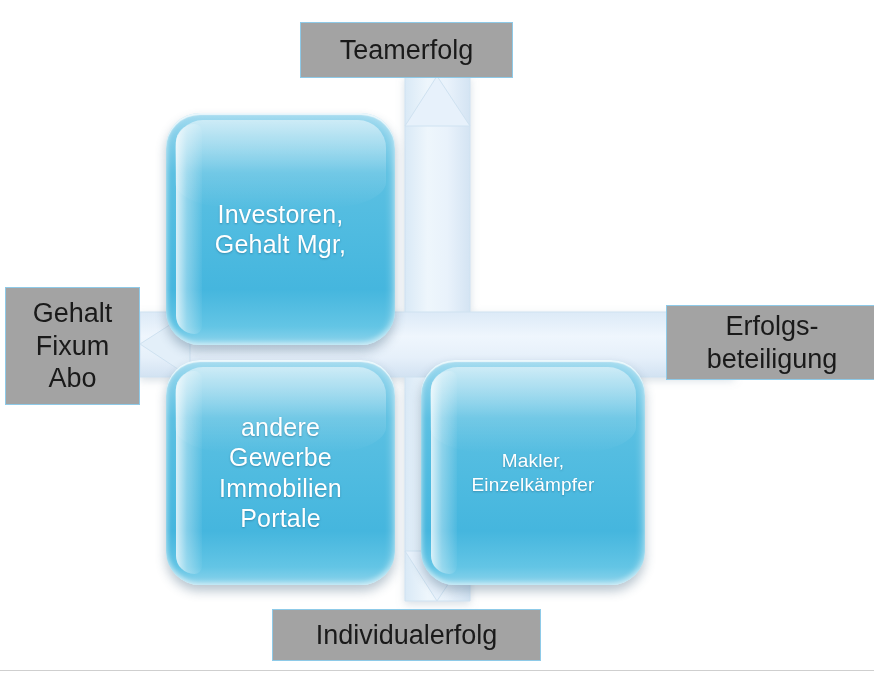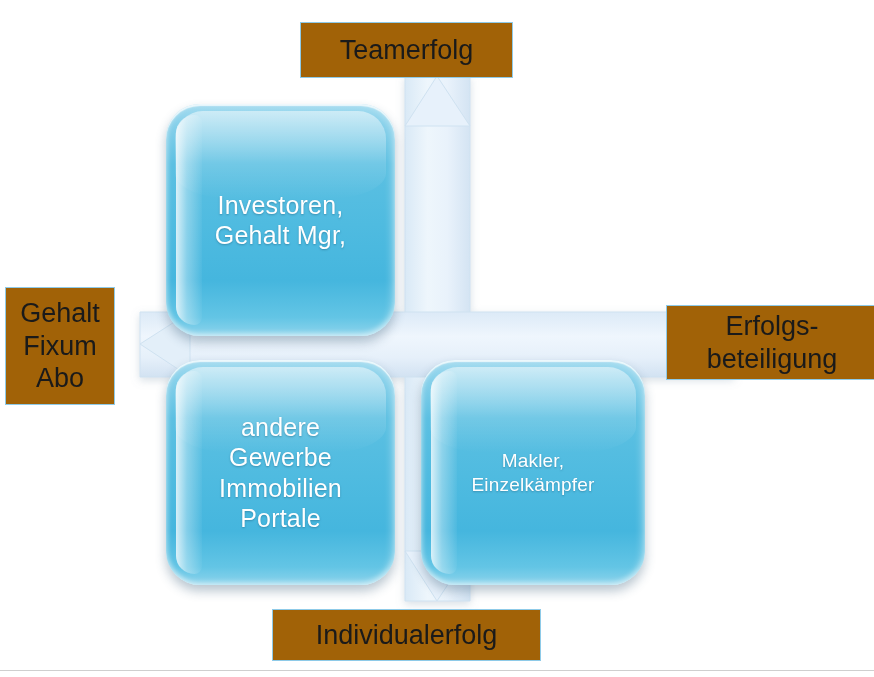--- a/index.html
+++ b/index.html
@@ -84,43 +84,43 @@
       rgba(255,255,255,.50) 0%,
       rgba(255,255,255,.14) 58%,
       rgba(255,255,255,0) 100%);
     pointer-events: none;
   }
   .quad .qtext {
     position: relative;
     z-index: 3;
   }
 
-  #quad-tl { left: 166px; top: 104px;  width: 229px; height: 232px; font-size: 25px; }
+  #quad-tl { left: 166px; top: 113px;  width: 229px; height: 232px; font-size: 25px; }
   #quad-tr { left: 421px; top: 103px;  width: 224px; height: 232px; font-size: 27px; }
   #quad-bl { left: 166px; top: 360px;  width: 229px; height: 225px; font-size: 25px; }
   #quad-br { left: 421px; top: 360px;  width: 224px; height: 225px; font-size: 19px; }
 
   
   .label-box {
     position: absolute;
     box-sizing: border-box;
-    background: #a16207;
+    background: #a3a3a3;
     border: 1px solid #8ecae8;
     color: #1a1a1a;
     display: flex;
     align-items: center;
     justify-content: center;
     text-align: center;
     font-size: 27px;
     line-height: 1.20;
     z-index: 6;
   }
   #label-top    { left: 300px; top: 22px;  width: 213px; height: 56px; }
   #label-bottom { left: 272px; top: 609px; width: 269px; height: 52px; text-align: center; }
-  #label-left   { left: 5px;   top: 287px; width: 110px; height: 118px; }
+  #label-left   { left: 5px;   top: 287px; width: 135px; height: 118px; }
   #label-right  { left: 666px; top: 305px; width: 212px; height: 75px; }
 
   #footer-rule {
     position: absolute;
     left: 0;
     top: 670px;
     width: 874px;
     height: 1px;
     background: #cfcfcf;
   }

